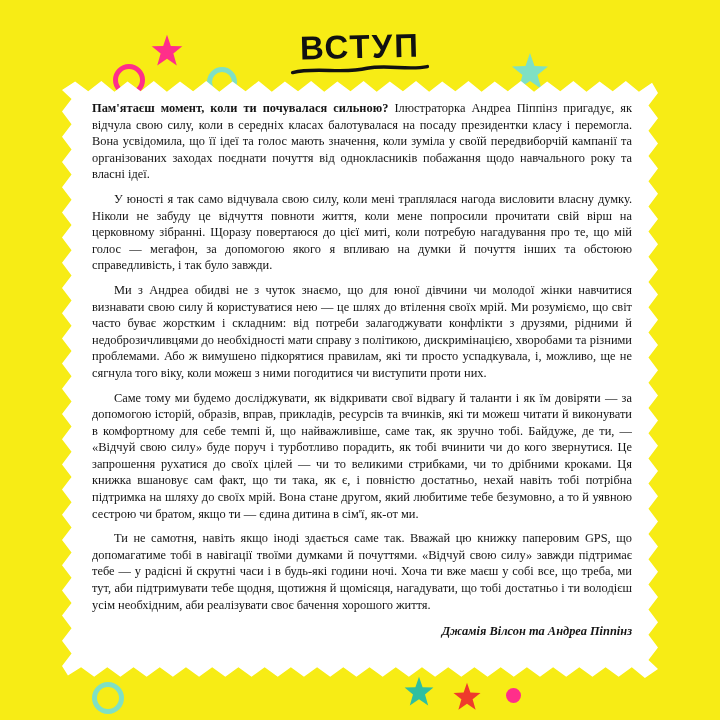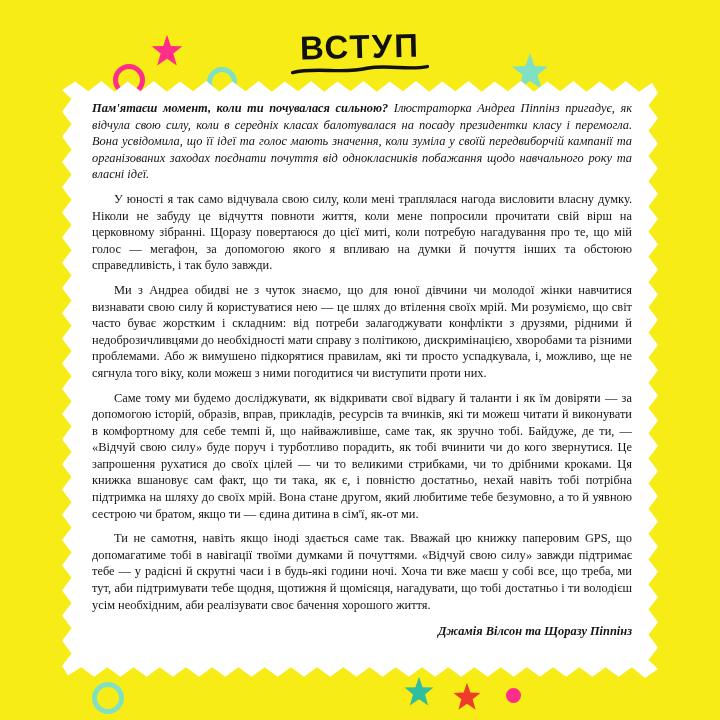--- a/index.html
+++ b/index.html
@@ -137,21 +137,20 @@
     font-size: 12.4px;
     line-height: 16.6px;
     text-align: justify;
   }
   .content p {
     margin: 0 0 8px 0;
     text-indent: 22px;
   }
   .content p.first {
     text-indent: 0;
-    font-style: italic;
   }
   .content p b {
     font-weight: bold;
   }
   .signature {
     margin-top: 10px;
     text-align: right;
     font-weight: bold;
     font-style: italic;
     font-size: 12.4px;
@@ -221,16 +220,16 @@
     </p>
 
     <p>
       <span>Саме тому ми будемо досліджувати, як відкривати свої відвагу й таланти і як їм довіряти — за допомогою історій, образів, вправ, прикладів, ресурсів та вчинків, які ти можеш читати й виконувати в комфортному для себе темпі й, що найважливіше, саме так, як зручно тобі. Байдуже, де ти, — «Відчуй свою силу» буде поруч і турботливо порадить, як тобі вчинити чи до кого звернутися. Це запрошення рухатися до своїх цілей — чи то великими стрибками, чи то дрібними кроками. Ця книжка вшановує сам факт, що ти така, як є, і повністю достатньо, нехай навіть тобі потрібна підтримка на шляху до своїх мрій. Вона стане другом, який любитиме тебе безумовно, а то й уявною сестрою чи братом, якщо ти — єдина дитина в сім'ї, як-от ми.</span>
     </p>
 
     <p>
       <span>Ти не самотня, навіть якщо іноді здається саме так. Вважай цю книжку паперовим GPS, що допомагатиме тобі в навігації твоїми думками й почуттями. «Відчуй свою силу» завжди підтримає тебе — у радісні й скрутні часи і в будь-які години ночі. Хоча ти вже маєш у собі все, що треба, ми тут, аби підтримувати тебе щодня, щотижня й щомісяця, нагадувати, що тобі достатньо і ти володієш усім необхідним, аби реалізувати своє бачення хорошого життя.</span>
     </p>
 
-    <div class="signature">Джамія Вілсон та Щоразу Піппінз</div>
+    <div class="signature">Джамія Вілсон та Андреа Піппінз</div>
   </div>
 
 </div>
 
 </body></html>

